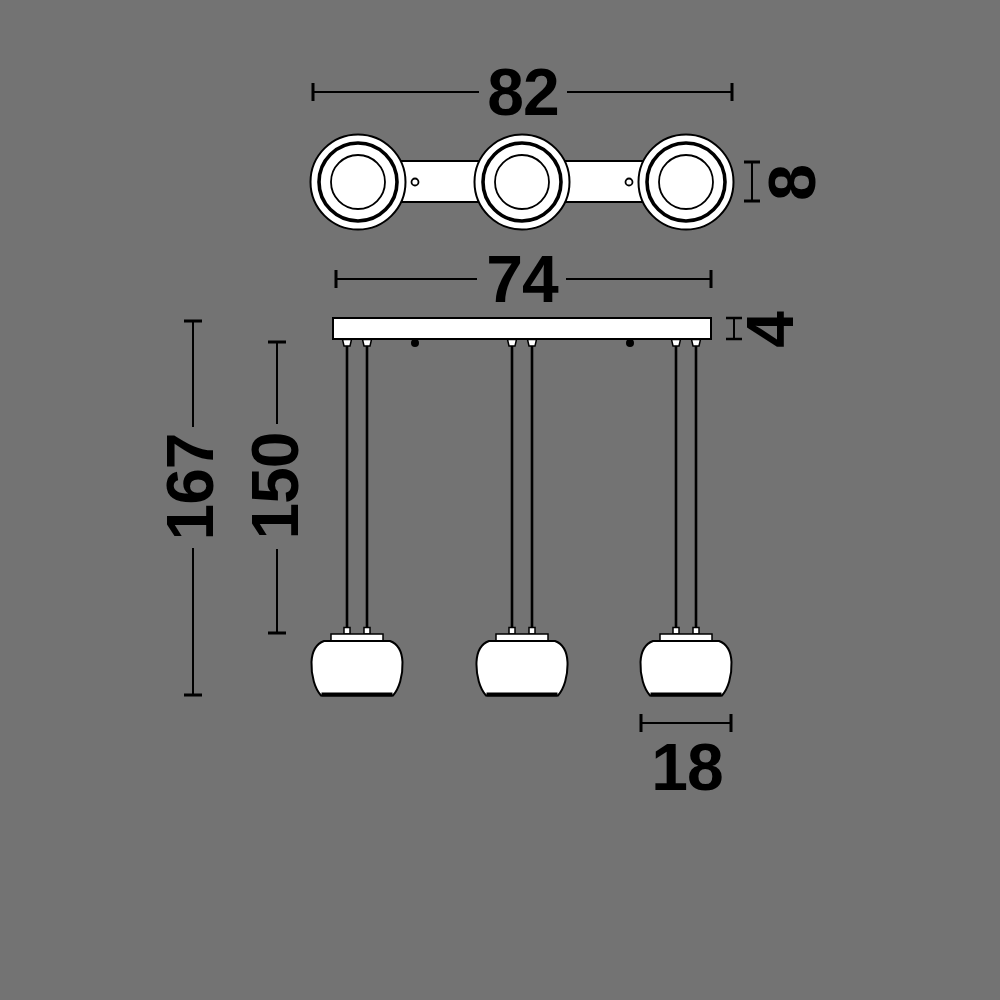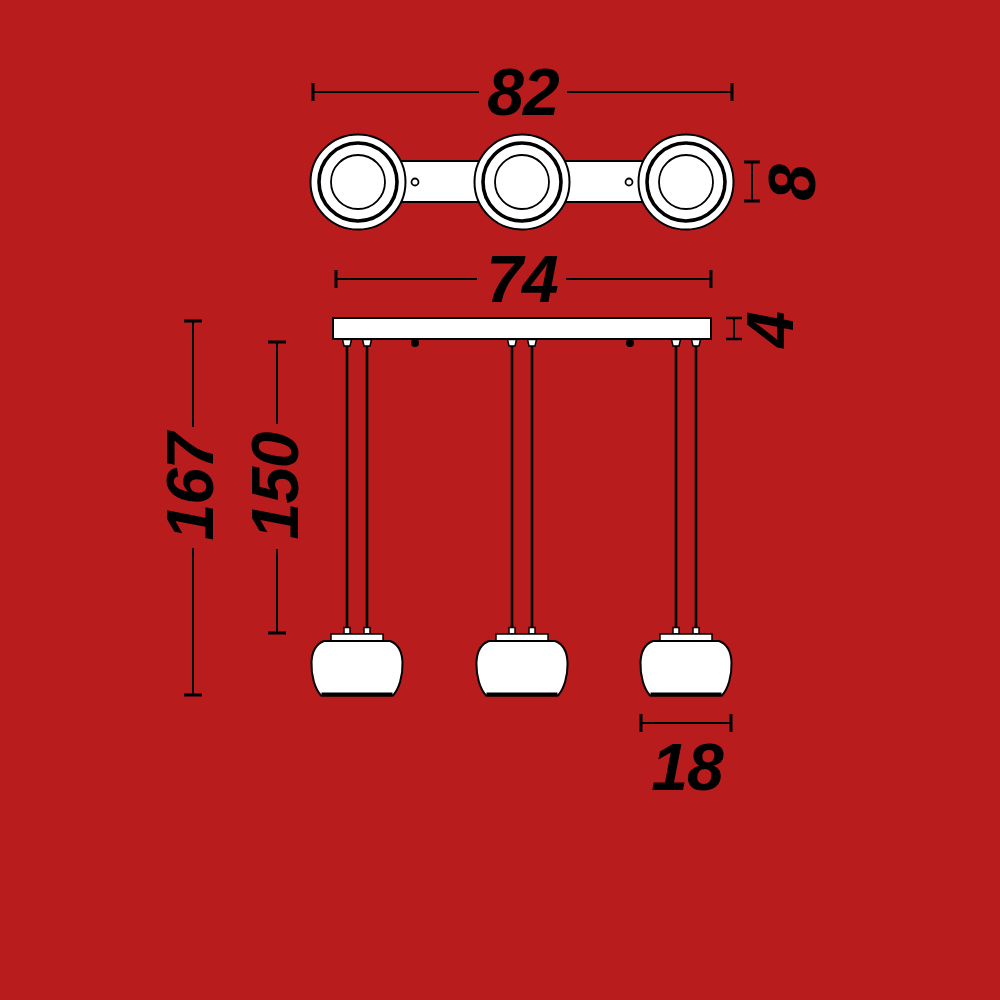--- a/index.html
+++ b/index.html
@@ -7,23 +7,22 @@
     padding: 0;
     background: #ffffff;
     width: 1000px;
     height: 1000px;
     overflow: hidden;
   }
   .stage {
     position: relative;
     width: 1000px;
     height: 1000px;
-    background: #b91c1c;
+    background: #737373;
     font-family: "Liberation Sans", sans-serif;
-    font-style: italic;
   }
   svg { display: block; }
   .dim-label {
     font-family: "Liberation Sans", sans-serif;
     font-weight: 700;
     font-size: 66px;
     fill: #000000;
     text-anchor: middle;
     letter-spacing: -1px;
   }

